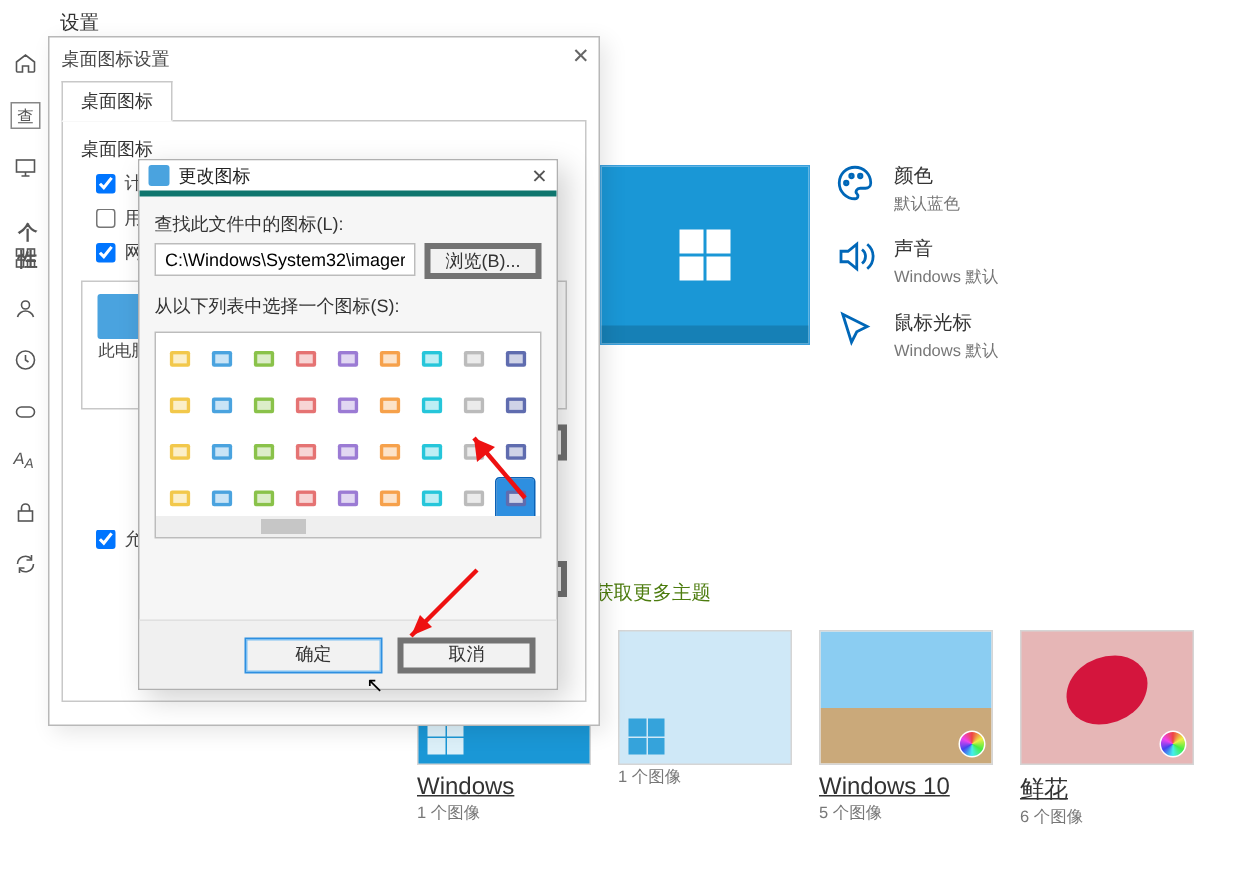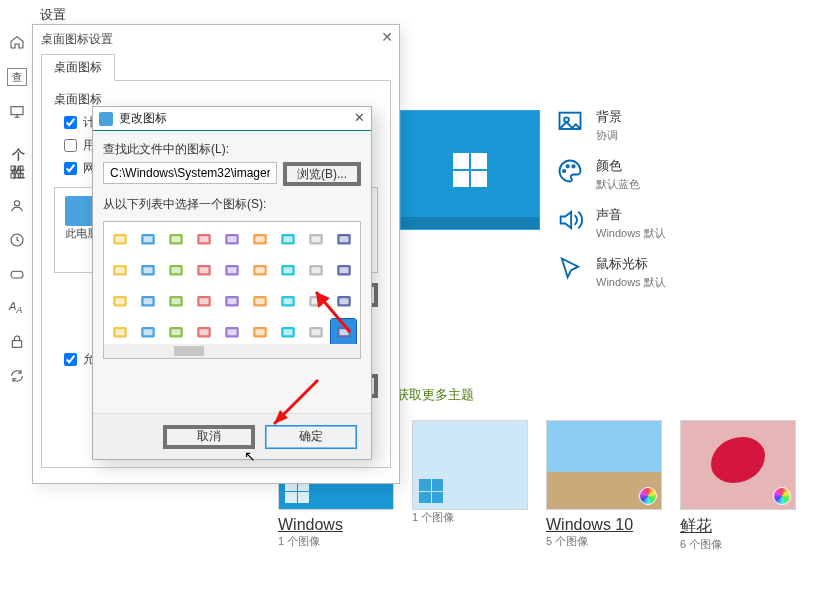--- a/index.html
+++ b/index.html
@@ -51,21 +51,21 @@
 .chkrow .col { width:150px; }
 .icons-box { border:1px solid #c8c8c8; height:86px; margin-top:10px; display:flex; align-items:flex-start; padding:8px 10px; gap:22px; }
 .idemo { display:flex; flex-direction:column; align-items:center; font-size:11px; color:#444; }
 .idemo .sq { width:34px; height:30px; background:#4aa3df; border-radius:2px; }
 .btnrow { display:flex; justify-content:flex-end; gap:8px; margin-top:10px; }
 .wbtn { min-width:92px; height:24px; border:4px solid #737373; background:#f2f2f2; font-size:12px; display:inline-flex; align-items:center; justify-content:center; padding:0 10px; }
 .allow { margin-top:44px; }
 
 
 .dlg2 { position: absolute; left: 92px; top: 106px; width: 280px; height: 354px; border: 1px solid #b0b0b0; background: #f6f6f6; box-shadow: 6px 6px 18px rgba(0,0,0,.18); }
-.dlg2 .tb { height: 24px; display:flex; align-items:center; padding:0 6px; font-size:12px; color:#222; background:#fff; border-bottom:1px solid #0f766e; }
+.dlg2 .tb { height: 24px; display:flex; align-items:center; padding:0 6px; font-size:12px; color:#222; background:#fff; border-bottom:4px solid #0f766e; }
 .dlg2 .tico { width:14px; height:14px; background:#4aa3df; margin-right:6px; border-radius:2px; }
 .dlg2 .close { position:absolute; right:6px; top:3px; font-size:13px; color:#555; }
 .dlg2 .body { padding:10px 10px 8px; }
 .label { font-size:12px; margin-bottom:4px; }
 .row { display:flex; gap:6px; }
 .tinput { flex:1; height:22px; border:1px solid #bcbcbc; background:#fff; font-size:12px; padding:0 6px; }
 .iconlist { margin-top:8px; height:138px; border:1px solid #bcbcbc; background:#fff; overflow:hidden; position:relative; }
 .scroll-hz { position:absolute; left:0; right:0; bottom:0; height:14px; background:#efefef; display:flex; align-items:center; }
 .scroll-hz .thumb-s { width:30px; height:10px; background:#c6c6c6; margin-left:70px; }
 .iconlist .grid { display:grid; grid-template-columns: repeat(9, 1fr); grid-auto-rows: 28px; gap:3px; padding:4px; }
@@ -131,33 +131,20 @@
         <div></div>
         <div></div>
         <div></div>
         <div></div>
       </div>
     <div class="taskline"></div>
   </div>
 </div>
 
 <div class="quick-links">
-  <div class="ql">
-    <div class="ico">
-        <svg viewBox="0 0 24 24" fill="none" stroke="#0067b8" stroke-width="1.6">
-          <rect x="3" y="4" width="18" height="14"></rect>
-          <circle cx="9" cy="10" r="2"></circle>
-          <path d="M3 18l6-6 5 5 3-3 4 4"></path>
-        </svg>
-      </div>
-    <div>
-        <div class="tl">背景</div>
-        <div class="sub">协调</div>
-      </div>
-  </div>
   <div class="ql">
     <div class="ico">
         <svg viewBox="0 0 24 24" fill="none" stroke="#0067b8" stroke-width="1.6">
           <path d="M12 3a9 9 0 1 0 0 18c2 0 2-2 1-3s0-3 2-3h3a3 3 0 0 0 3-3 9 9 0 0 0-9-9z"></path>
           <circle cx="7" cy="12" r="1"></circle>
           <circle cx="10" cy="8" r="1"></circle>
           <circle cx="15" cy="8" r="1"></circle>
         </svg>
       </div>
     <div>
@@ -516,22 +503,22 @@
               <rect x="6" y="7" width="12" height="8" fill="#fff" opacity=".7"></rect>
             </svg>
           </div>
         </div>
       <div class="scroll-hz">
           <div class="thumb-s"></div>
         </div>
     </div>
   </div>
   <div class="footer">
+    <span class="wbtn okbtn">确定</span>
     <span class="wbtn">取消</span>
-    <span class="wbtn okbtn">确定</span>
   </div>
 </div>
 
 <svg class="arrow a1" viewBox="0 0 70 70">
     <line x1="60" y1="10" x2="16" y2="54"></line>
     <polygon points="16,54 30,48 22,40"></polygon>
   </svg>
 <svg class="arrow a2" viewBox="0 0 50 60">
     <line x1="44" y1="54" x2="10" y2="14"></line>
     <polygon points="10,14 12,30 24,20"></polygon>

